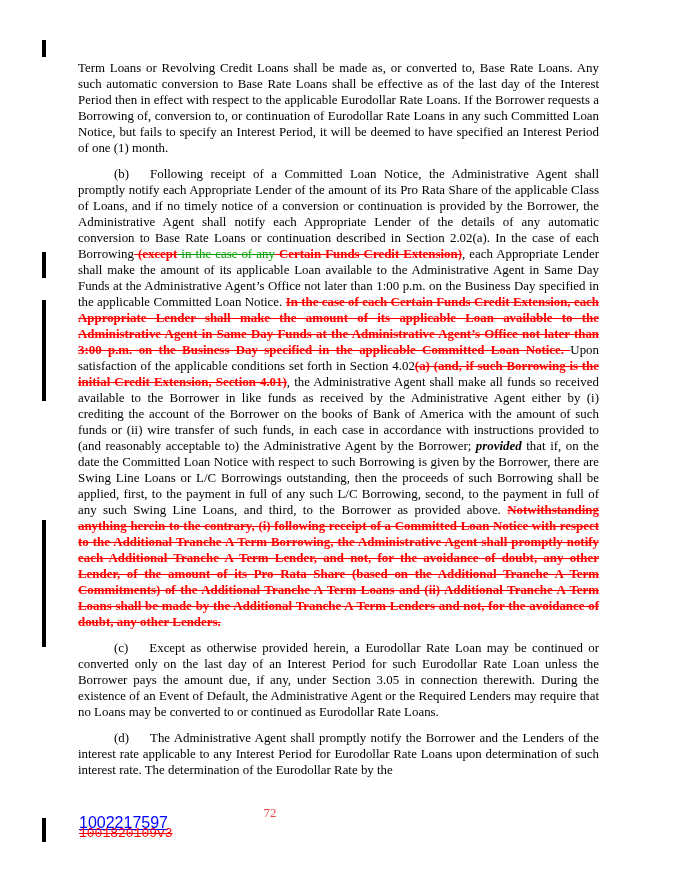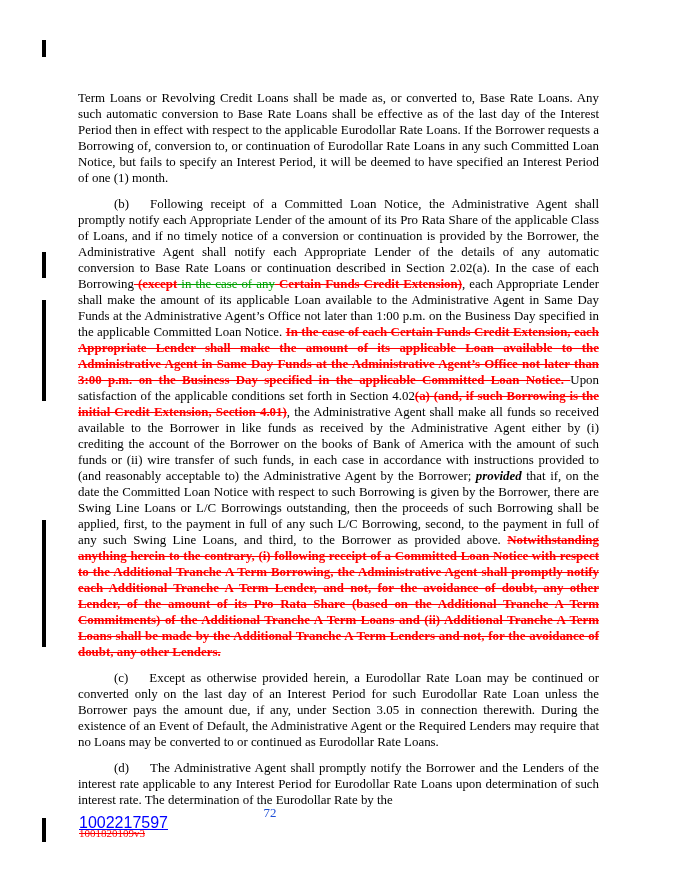--- a/index.html
+++ b/index.html
@@ -23,21 +23,21 @@
   }
   .bar-1 { top: 40px;  height: 17px; }
   .bar-2 { top: 252px; height: 26px; }
   .bar-3 { top: 300px; height: 101px; }
   .bar-4 { top: 520px; height: 127px; }
   .bar-5 { top: 818px; height: 24px; }
 
   .content {
     position: absolute;
     left: 78px;
-    top: 90px;
+    top: 60px;
     width: 521px;
     font-size: 12.9px;
     line-height: 16px;
     color: var(--text-color, #000000);
     text-align: justify;
   }
   .para {
     margin: 0 0 10px 0;
     padding: 0;
   }
@@ -60,40 +60,40 @@
     text-decoration: line-through;
   }
 
   .page-number {
     position: absolute;
     top: 806px;
     left: 0;
     width: 540px;
     text-align: center;
     font-size: 12.9px;
-    color: #1d4ed8;
+    color: #ef4444;
   }
   .doc-ids {
     position: absolute;
     left: 79px;
     top: 817px;
   }
   .doc-id-link {
     display: block;
     font-family: "Liberation Sans", "DejaVu Sans", sans-serif;
     font-size: 16px;
     color: var(--link-blue, #0000ff);
     text-decoration: underline;
     cursor: pointer;
     line-height: 12px;
   }
   .doc-id-old {
     display: block;
-    font-family: Liberation Serif, serif;
-    font-size: 11px;
+    font-family: Liberation Mono, monospace;
+    font-size: 13px;
     color: var(--del-red, #ff0000);
     text-decoration: line-through;
     line-height: 9px;
   }
 </style>
 </head>
 <body>
 
 <div class="page">
 

